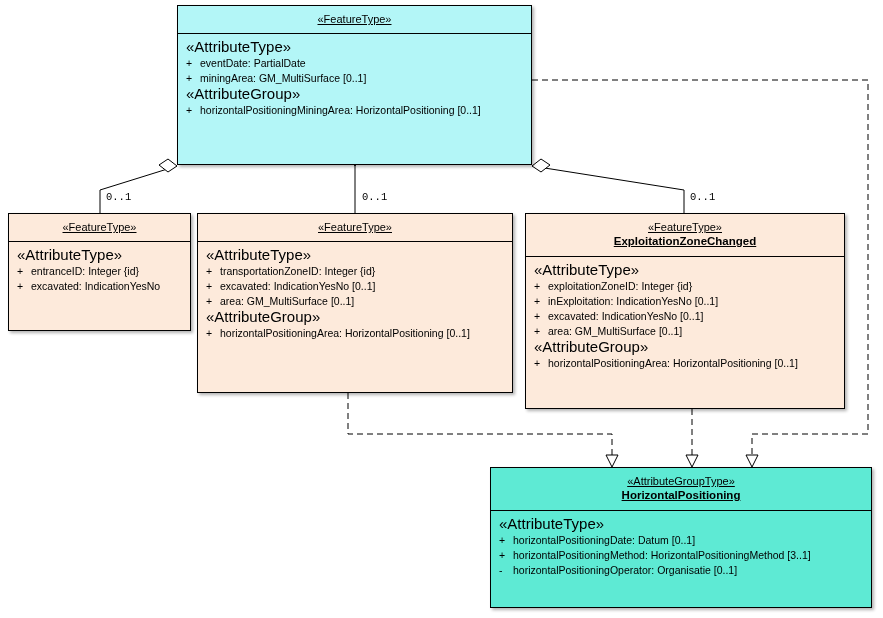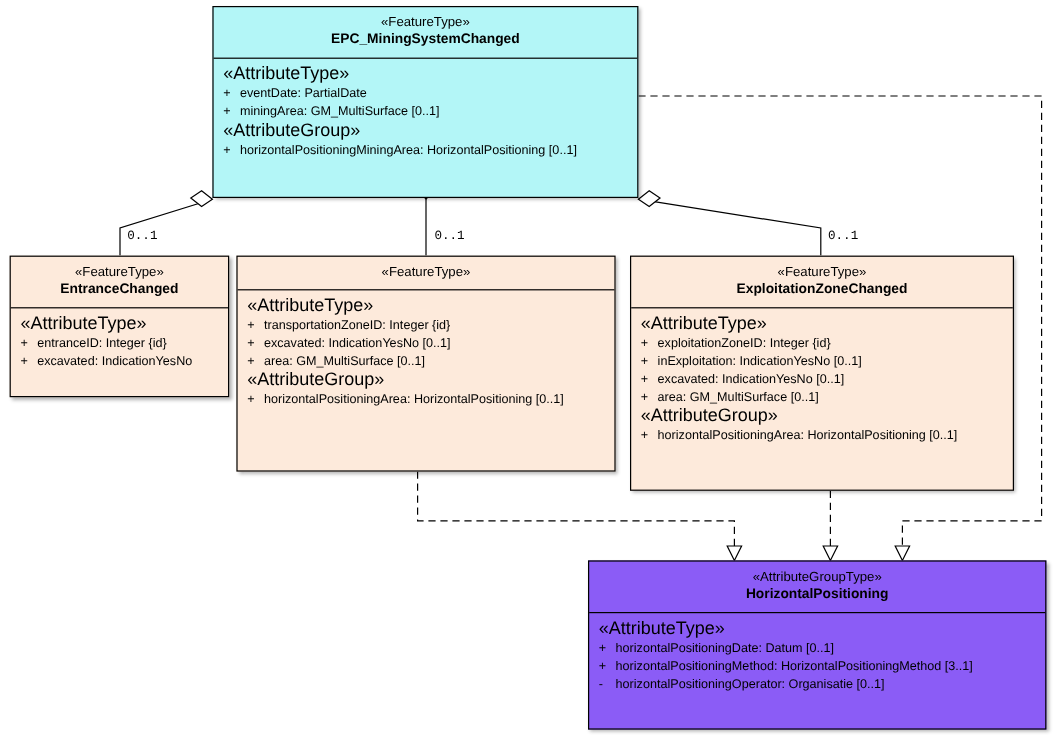--- a/index.html
+++ b/index.html
@@ -33,20 +33,21 @@
     box-shadow: 2px 2px 3px rgba(0,0,0,0.30);
   }
   .uml-class.cyan {
     background: #b3f6f7;
   }
   .header {
     text-align: center;
     padding: 6px 4px 7px 4px;
     border-bottom: 1px solid #000000;
     box-sizing: border-box;
+    text-decoration: underline;
   }
   .stereotype {
     font-size: 11px;
     color: #000000;
     line-height: 14px;
   }
   .cls-name {
     font-size: 11.5px;
     font-weight: bold;
     color: #000000;
@@ -119,21 +120,20 @@
     <g>
       <path d="M 692 409 L 692 467" fill="none" stroke="#000000" stroke-width="1" stroke-dasharray="6,4"></path>
       <polygon points="692,467 686,455 698,455" fill="#ffffff" stroke="#000000" stroke-width="1"></polygon>
     </g>
   </svg>
 
   <div id="classes-layer">
       <div class="uml-class cyan" style="left: 177px; top: 5px; width: 355px; height: 160px; background: rgb(179, 246, 247);">
         <div class="header">
           <div class="stereotype">«FeatureType»</div>
-          <div class="cls-name">EPC_MiningSystemChanged</div>
         </div>
         <div class="body-sec">
           <div class="grp-label">«AttributeType»</div>
           <div class="attr-row">
             <span class="attr-vis">+</span>
             <span class="attr-text">eventDate: PartialDate</span>
           </div>
           <div class="attr-row">
             <span class="attr-vis">+</span>
             <span class="attr-text">miningArea: GM_MultiSurface [0..1]</span>
@@ -141,21 +141,20 @@
           <div class="grp-label">«AttributeGroup»</div>
           <div class="attr-row">
             <span class="attr-vis">+</span>
             <span class="attr-text">horizontalPositioningMiningArea: HorizontalPositioning [0..1]</span>
           </div>
         </div>
       </div>
       <div class="uml-class" style="left: 8px; top: 213px; width: 183px; height: 118px; background: rgb(253, 234, 219);">
         <div class="header">
           <div class="stereotype">«FeatureType»</div>
-          <div class="cls-name">EntranceChanged</div>
         </div>
         <div class="body-sec">
           <div class="grp-label">«AttributeType»</div>
           <div class="attr-row">
             <span class="attr-vis">+</span>
             <span class="attr-text">entranceID: Integer {id}</span>
           </div>
           <div class="attr-row">
             <span class="attr-vis">+</span>
             <span class="attr-text">excavated: IndicationYesNo</span>
@@ -210,21 +209,21 @@
             <span class="attr-vis">+</span>
             <span class="attr-text">area: GM_MultiSurface [0..1]</span>
           </div>
           <div class="grp-label">«AttributeGroup»</div>
           <div class="attr-row">
             <span class="attr-vis">+</span>
             <span class="attr-text">horizontalPositioningArea: HorizontalPositioning [0..1]</span>
           </div>
         </div>
       </div>
-      <div class="uml-class" style="left: 490px; top: 467px; width: 382px; height: 141px; background: #8b5cf6;">
+      <div class="uml-class" style="left: 490px; top: 467px; width: 382px; height: 141px; background: #5eead4;">
         <div class="header">
           <div class="stereotype">«AttributeGroupType»</div>
           <div class="cls-name">HorizontalPositioning</div>
         </div>
         <div class="body-sec">
           <div class="grp-label">«AttributeType»</div>
           <div class="attr-row">
             <span class="attr-vis">+</span>
             <span class="attr-text">horizontalPositioningDate: Datum [0..1]</span>
           </div>

